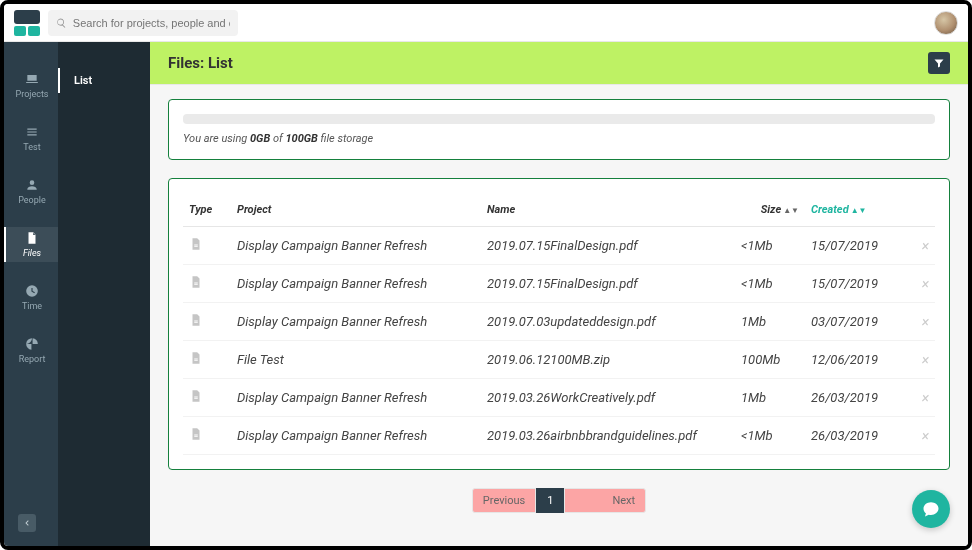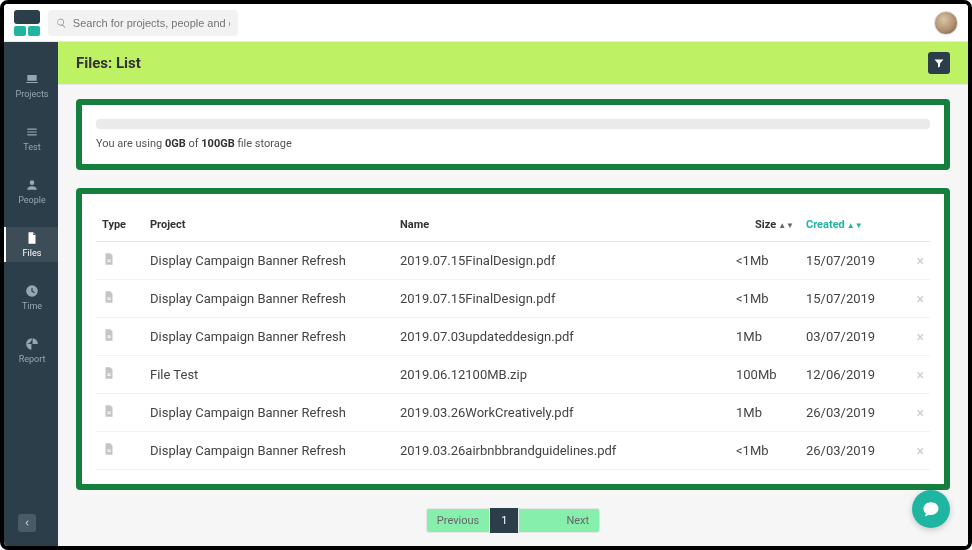--- a/index.html
+++ b/index.html
@@ -10,46 +10,46 @@
   .logo-bot { display: flex; gap: 2px; height: 10px; }
   .logo-bot span { flex: 1; border-radius: 2px; }
   .logo-bot .c1 { background: #1fb5a0; }
   .logo-bot .c2 { background: #1fb5a0; }
   .search-wrap { display: flex; align-items: center; background: #f2f2f2; border-radius: 4px; height: 26px; padding: 0 8px; width: 190px; color: #999; gap: 6px; }
   .search-wrap input { border: none; background: transparent; outline: none; font-size: 11px; width: 100%; color: #666; }
   .avatar { width: 24px; height: 24px; border-radius: 50%; background: radial-gradient(circle at 40% 35%, #d6c6a6 0%, #b09070 55%, #6a5440 100%); margin-left: auto; border: 1px solid #ddd; }
   .shell { display: flex; height: calc(100% - 38px); }
   .rail { width: 54px; background: #2c3e4a; display: flex; flex-direction: column; align-items: center; padding-top: 26px; gap: 18px; }
   .rail-item { display: flex; flex-direction: column; align-items: center; gap: 3px; color: #95a8b2; font-size: 9px; width: 100%; padding: 4px 0; cursor: pointer; border-left: 2px solid transparent; }
-  .rail-item.active { background: rgba(255,255,255,0.08); color: #fff; border-left-color: #fff; }
+  .rail-item.active { background: rgba(255,255,255,0.08); color: #fff; border-left-color: #fff; font-style: italic; }
   .rail-item svg, .rail-item .ico { width: 14px; height: 14px; fill: currentColor; }
   .subnav { width: 92px; background: #1e2b33; padding-top: 26px; }
   .subnav-item { color: #fff; font-size: 11px; font-weight: 600; padding: 6px 14px; border-left: 2px solid #fff; }
   .main { flex: 1; background: #f6f6f6; overflow-y: auto; position: relative; }
   .page-head { background: #bef264; border-bottom: 1px solid #e8e8e8; padding: 10px 18px; display: flex; align-items: center; }
   .page-head h2 { font-size: 15px; font-weight: 700; }
   .filter-btn { margin-left: auto; width: 22px; height: 22px; border-radius: 3px; background: #2c3e4a; color: #fff; display: flex; align-items: center; justify-content: center; cursor: pointer; }
   .content-pad { padding: 14px 18px 22px; }
-  .panel { background: #fff; border: 6px solid #15803d; border-radius: 4px; padding: 14px; margin-bottom: 18px; }
+  .panel { background: #fff; border: 1px solid #15803d; border-radius: 4px; padding: 14px; margin-bottom: 18px; font-style: italic; }
   .storage-bar { height: 10px; background: #eaeaea; border-radius: 4px; margin-bottom: 8px; }
   .storage-txt { font-size: 11px; color: #555; }
   .storage-txt b { color: #333; }
   table { width: 100%; border-collapse: collapse; }
   th { text-align: left; font-size: 11px; font-weight: 700; color: #333; padding: 10px 6px; border-bottom: 1px solid #e6e6e6; }
   th.sortable { cursor: pointer; }
   th.size { text-align: right; }
   th .sort-ico { font-size: 8px; color: #666; margin-left: 2px; }
   th.created { color: #1fb5a0; }
   th.created .sort-ico { color: #1fb5a0; }
   tbody tr { border-bottom: 1px solid #f2f2f2; }
   tbody td { padding: 9px 6px; font-size: 13px; color: #444; vertical-align: middle; }
   .file-ico { width: 14px; height: 16px; fill: #c5c5c5; }
   .del { color: #ccc; cursor: pointer; font-size: 14px; text-align: right; }
   .pager { display: flex; justify-content: center; gap: 0; margin-top: 8px; }
-  .pager a { border: 1px solid #e6e6e6; padding: 5px 10px; font-size: 11px; color: #666; background: #86efac; cursor: pointer; }
+  .pager a { border: 1px solid #e6e6e6; padding: 5px 10px; font-size: 11px; color: #666; background: #fca5a5; cursor: pointer; }
   .pager a.active { background: #2c3e4a; color: #fff; border-color: #2c3e4a; }
   .pager a:first-child { border-radius: 3px 0 0 3px; }
   .pager a:last-child { border-radius: 0 3px 3px 0; padding-left: 47px; }
   .collapse-btn { position: absolute; left: 14px; bottom: 14px; width: 18px; height: 18px; border-radius: 3px; background: #485b66; color: #c0ccd2; display: flex; align-items: center; justify-content: center; font-size: 10px; cursor: pointer; }
   .chat-fab { position: absolute; right: 18px; bottom: 18px; width: 38px; height: 38px; border-radius: 50%; background: #1fb5a0; display: flex; align-items: center; justify-content: center; cursor: pointer; box-shadow: 0 2px 6px rgba(0,0,0,0.2); }
   .chat-fab svg { fill: #fff; width: 18px; height: 18px; }
 </style>
 </head>
 <body>
 
@@ -102,20 +102,23 @@
         </svg>
         <span>Time</span>
       </div>
       <div class="rail-item">
         <svg class="ico" viewBox="0 0 24 24">
           <path d="M12 2a10 10 0 00-1 19.95V12H3.05A10 10 0 0012 2zm1 0v10h9A10 10 0 0013 2z"></path>
         </svg>
         <span>Report</span>
       </div>
     </div>
+  <div class="subnav">
+    <div class="subnav-item">List</div>
+  </div>
   <div class="main">
     <div class="page-head">
       <h2>Files: List</h2>
       <div class="filter-btn">
         <svg width="12" height="12" viewBox="0 0 24 24" fill="currentColor">
             <path d="M3 5h18l-7 8v6l-4 2v-8L3 5z"></path>
           </svg>
       </div>
     </div>
     <div class="content-pad">

